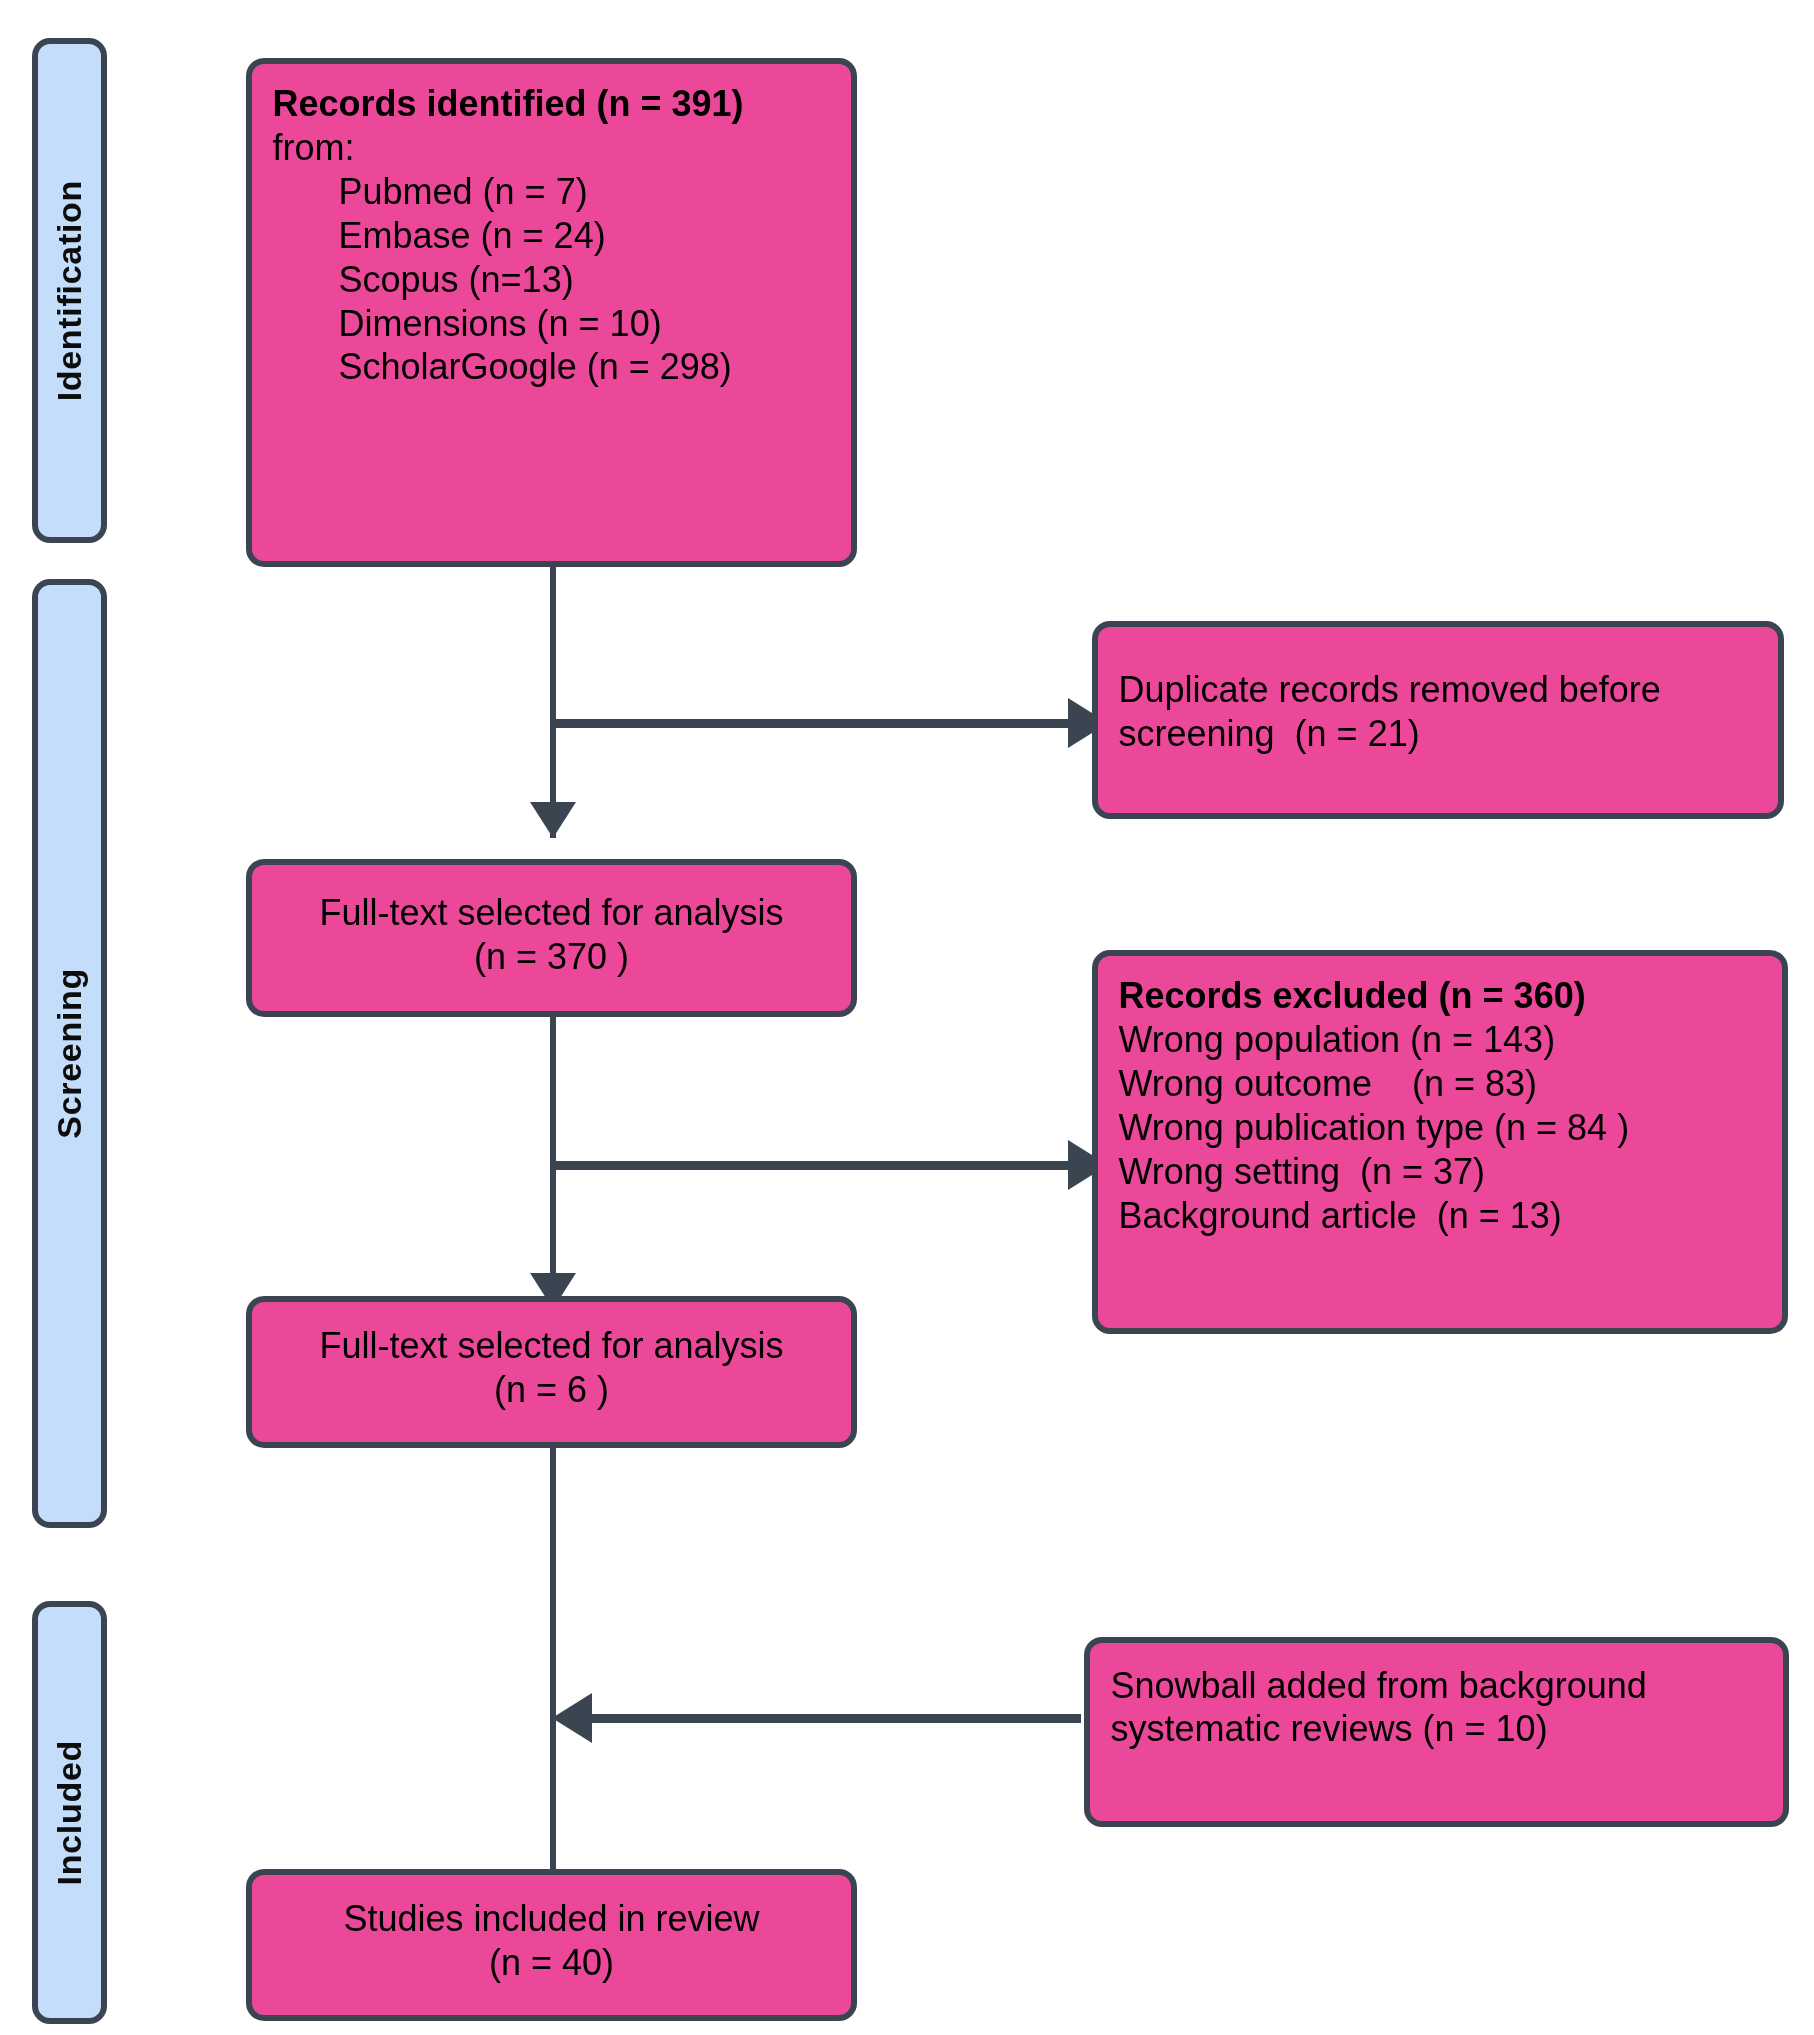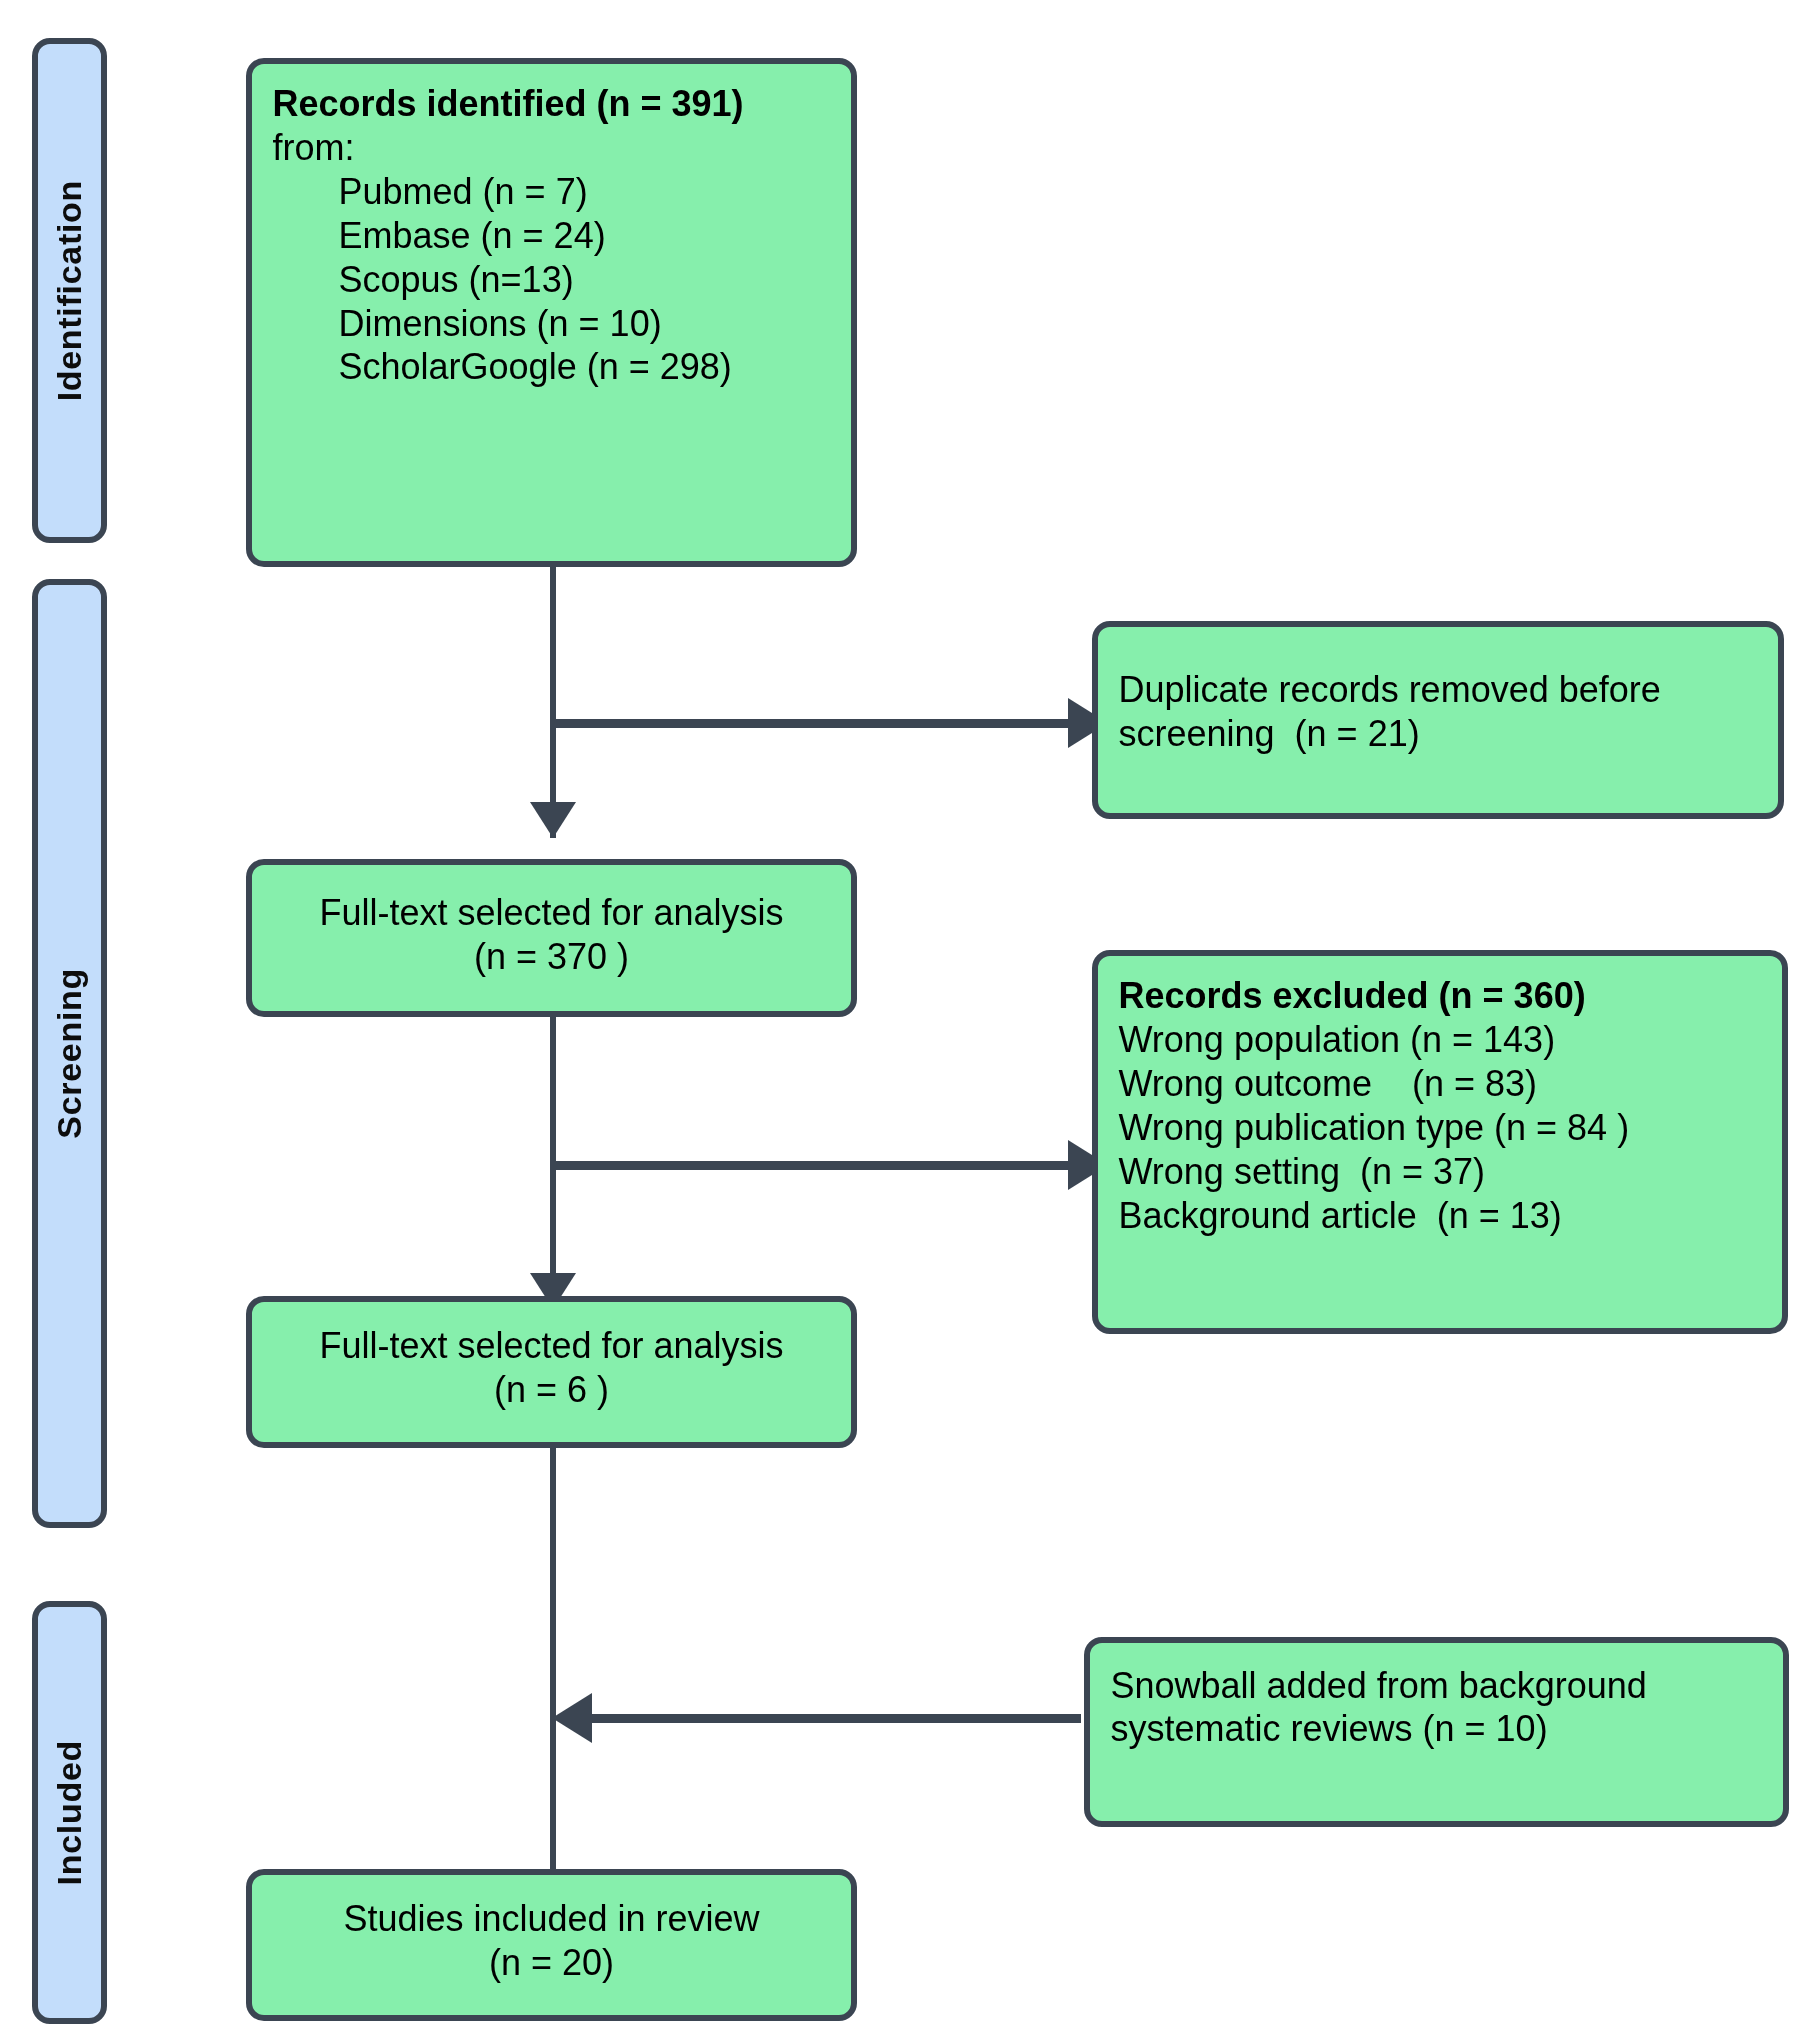--- a/index.html
+++ b/index.html
@@ -35,21 +35,21 @@
     font-weight: bold;
     font-size: 34px;
     color: #0d0d0d;
     letter-spacing: 0.7px;
     white-space: nowrap;
   }
 
   
   .flow-box {
     position: absolute;
-    background: #86efac;
+    background: #ec4899;
     border: 6.1px solid #3b4552;
     border-radius: 18px;
     box-sizing: border-box;
     color: #000000;
   }
   .box-inner {
     padding: 18px 20.5px;
     font-size: 36px;
     line-height: 1.22;
   }
@@ -173,18 +173,18 @@
   <div class="flow-box" style="left:1084px; top:1637px; width:705px; height:190px;">
     <div class="box-inner" style="padding-top:20.5px;">
       <span class="ln">Snowball added from background</span>
       <span class="ln">systematic reviews (n = 10)</span>
     </div>
   </div>
 
   <div class="flow-box" style="left:246px; top:1869px; width:611px; height:152px;">
     <div class="box-inner center" style="padding-top:22px;">
       <span class="ln">Studies included in review</span>
-      <span class="ln">(n = 20)</span>
+      <span class="ln">(n = 40)</span>
     </div>
   </div>
 
 </div>
 
 
 </body></html>

